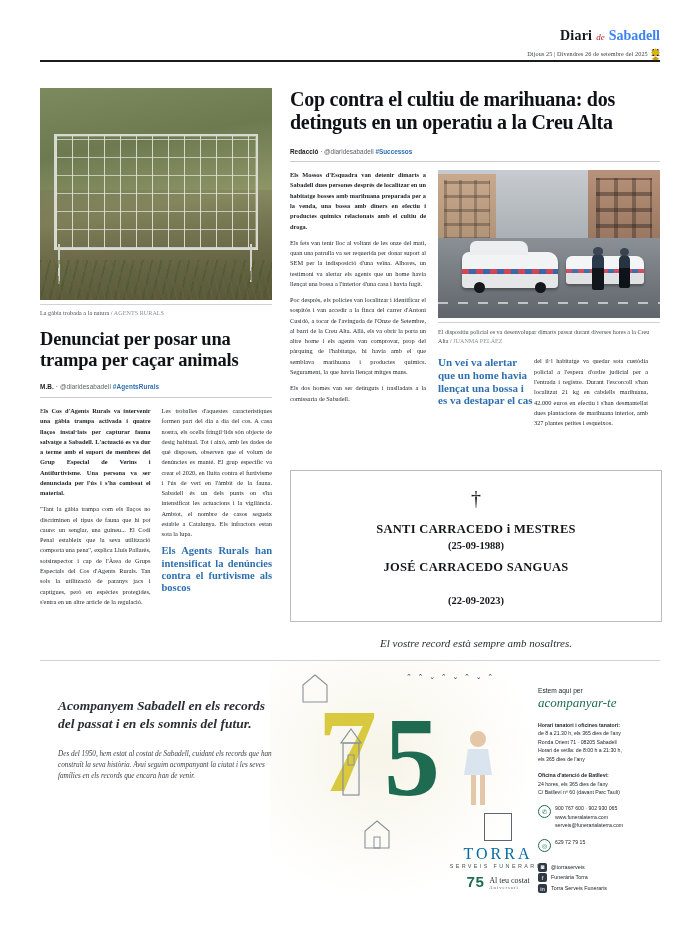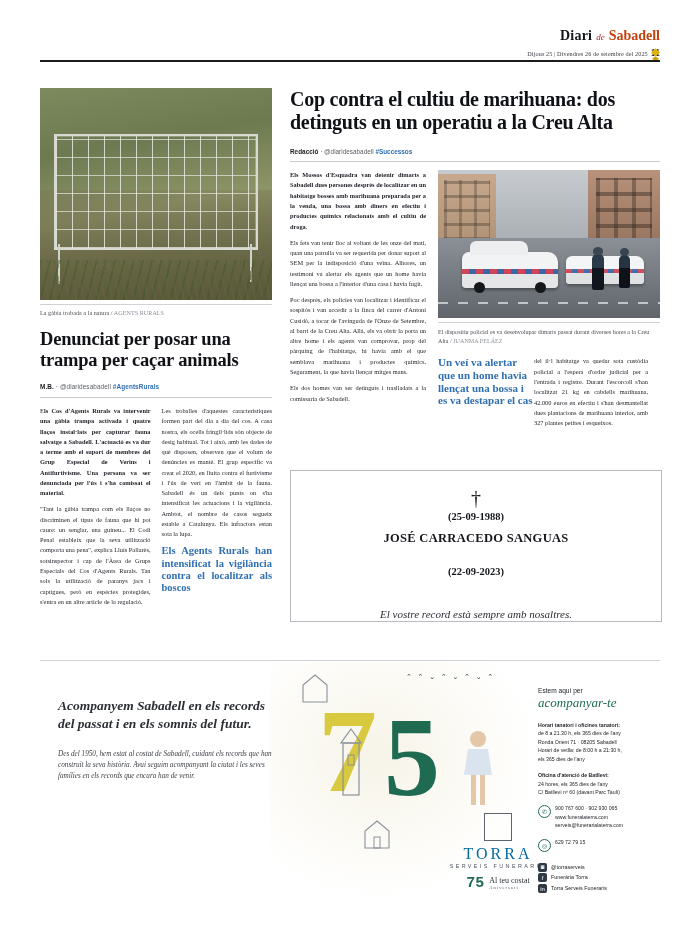--- a/index.html
+++ b/index.html
@@ -33,21 +33,21 @@
     display: flex; align-items: baseline; gap: 4px;
     font-family: "Liberation Serif", serif;
   }
   .brand .diari {
     font-size: 14px; font-weight: bold; letter-spacing: .2px; color: #14161a;
   }
   .brand .de {
     font-size: 9px; color: #b9202a; font-style: italic;
   }
   .brand .sab {
-    font-size: 14px; font-weight: bold; color: #c2410c;
+    font-size: 14px; font-weight: bold; color: #3b82f6;
   }
   .dateline {
     position: absolute; right: 0; bottom: 4px;
     font-size: 6.2px; color: #3a3d42; letter-spacing: .1px;
     white-space: nowrap;
   }
   .dateline .pagenum {
     font-size: 9.5px; font-weight: bold; color: #14161a; margin-left: 3px;
   }
   .mark-diamond {
@@ -361,21 +361,21 @@
       <span>M.B.</span>
       <span class="handle">· @diaridesabadell</span>
       <span class="tag">#AgentsRurals</span>
     </div>
     <div class="rule-thin"></div>
 
     <div class="two-col">
       <p class="first"><span class="lead-bold">Els Cos d'Agents Rurals va intervenir una gàbia trampa activada i quatre llaços instal·lats per capturar fauna salvatge a Sabadell. L'actuació es va dur a terme amb el suport de membres del Grup Especial de Verins i Antifurtivisme. Una persona va ser denunciada per l'ús i s'ha comissat el material.</span></p>
       <p>"Tant la gàbia trampa com els llaços no discriminen el tipus de fauna que hi pot caure: un senglar, una guineu... El Codi Penal estableix que la seva utilització comporta una pena", explica Lluís Pallarès, sotsinspector i cap de l'Àrea de Grups Especials del Cos d'Agents Rurals. Tan sols la utilització de paranys jacs i captigues, però en espècies protegides, s'entra en un altre article de la regulació.</p>
       <p>Les troballes d'aquestes característiques formen part del dia a dia del cos. A casa nostra, els ocells fringíl·lids són objecte de desig habitual. Tot i això, amb les dades de què disposen, observen que el volum de denúncies es manté. El grup específic va crear el 2020, en lluita contra el furtivisme i l'ús de verí en l'àmbit de la fauna. Sabadell és un dels punts on s'ha intensificat les actuacions i la vigilància. Ambtot, el nombre de casos segueix estable a Catalunya. Els infractors estan sota la lupa.</p>
-      <p class="pullquote-blue">Els Agents Rurals han intensificat la vigilància contra el localitzar als boscos</p>
+      <p class="pullquote-blue">Els Agents Rurals han intensificat la denúncies contra el furtivisme als boscos</p>
     </div>
   </div>
 
   <div class="col-main">
     <h1 class="headline-main">Cop contra el cultiu de marihuana: dos detinguts en un operatiu a la Creu Alta</h1>
     <div class="byline-main">
       <span class="who">Redacció</span>
       <span class="handle">· @diaridesabadell</span>
       <span class="tag">#Successos</span>
     </div>
@@ -412,20 +412,21 @@
           <div class="quote-text">
             <p>del il·l habitatge va quedar sota custòdia policial a l'espera d'ordre judicial per a l'entrada i registre. Durant l'escorcoll s'han localitzat 21 kg en cabdells marihuana, 42.000 euros en efectiu i s'han desmantellat dues plantacions de marihuana interior, amb 327 plantes petites i esqueixos.</p>
           </div>
         </div>
       </div>
     </div>
   </div>
 
   <div class="obit">
     <div class="cross">†</div>
+    <div class="name">SANTI CARRACEDO i MESTRES</div>
     <div class="dates">(25-09-1988)</div>
     <div class="name2">JOSÉ CARRACEDO SANGUAS</div>
     <div class="dates2">(22-09-2023)</div>
     <div class="farewell">El vostre record està sempre amb nosaltres.</div>
   </div>
 
   <div class="ad">
     <div class="ad-bg-tint"></div>
     <div class="ad-inner">
 

